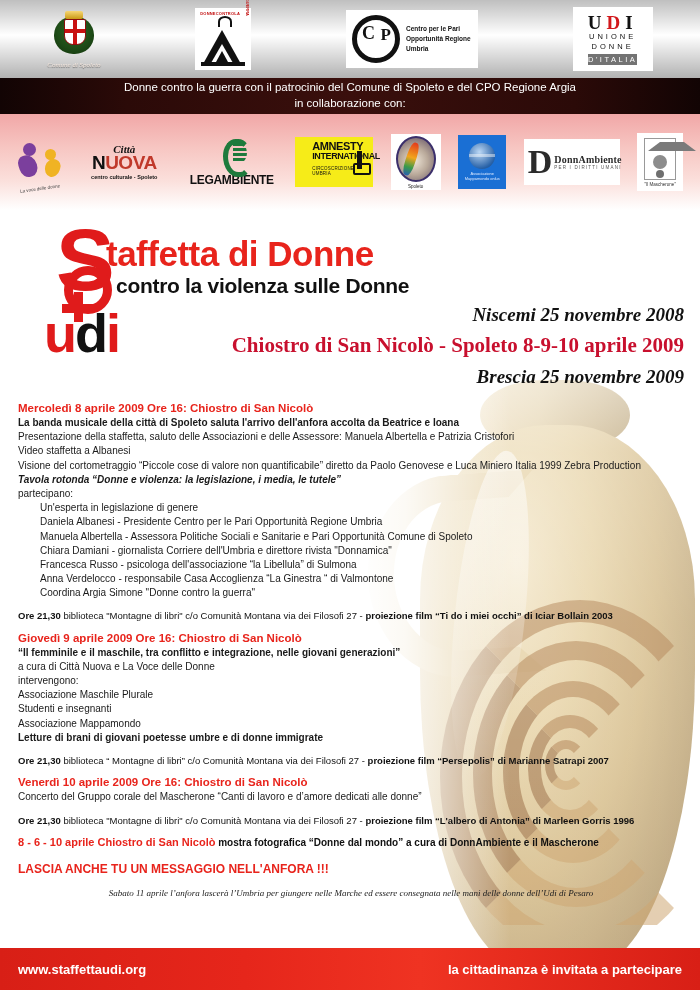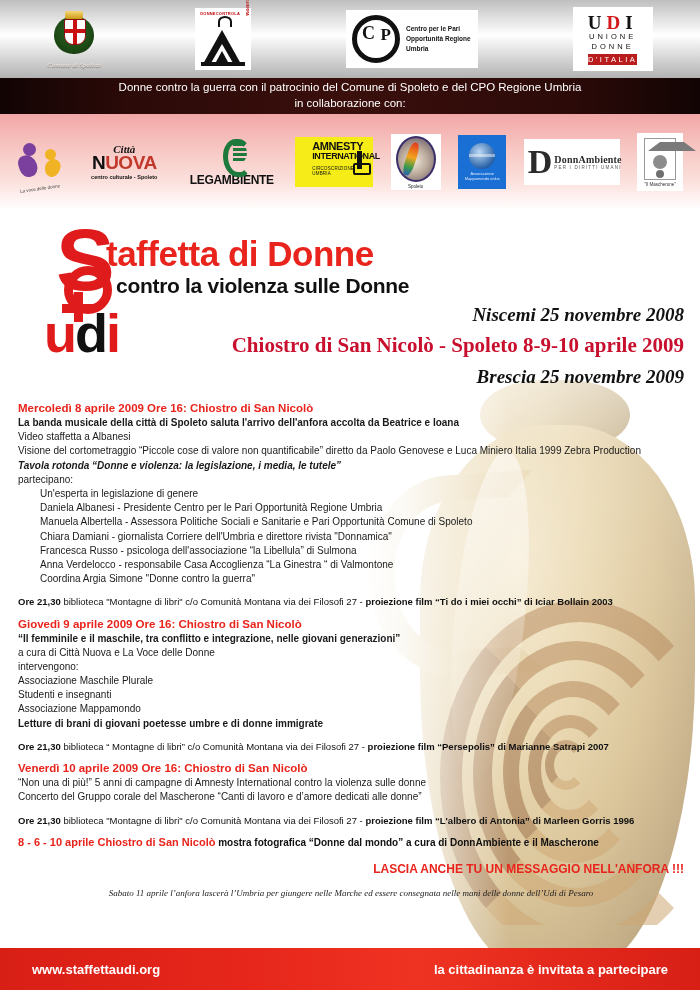--- a/index.html
+++ b/index.html
@@ -69,21 +69,21 @@
   .cpo-mark{width:38px;height:38px;border:5px solid #111;border-radius:50%;position:relative;flex:0 0 auto;}
   .cpo-mark:before{content:"C";position:absolute;left:5px;top:3px;font:bold 18px "Liberation Serif",serif;color:#111;}
   .cpo-mark:after{content:"P";position:absolute;right:4px;top:5px;font:bold 17px "Liberation Serif",serif;color:#111;}
   .cpo-txt{font-size:6.5px;font-weight:bold;line-height:1.5;color:#111;}
 
   
   .udi-tile{width:72px;height:58px;padding:3px 4px;flex-direction:column;justify-content:center;display:flex;}
   .udi-tile .r1{font:bold 19px "Liberation Serif",serif;letter-spacing:5px;color:#111;line-height:1;text-align:center;}
   .udi-tile .r1 i{color:#d2181c;font-style:normal;}
   .udi-tile .r2,.udi-tile .r3{font-size:7.5px;letter-spacing:3px;color:#111;text-align:center;line-height:1.35;}
-  .udi-tile .r4{background:#b91c1c;color:#fff;font-size:7.5px;letter-spacing:2.5px;text-align:center;margin-top:2px;padding:1px 0;}
+  .udi-tile .r4{background:#737373;color:#fff;font-size:7.5px;letter-spacing:2.5px;text-align:center;margin-top:2px;padding:1px 0;}
 
   
   .dark-strip{
     height:36px;width:700px;
     background:linear-gradient(90deg,#120404,#2b0a08 18%,#3a0f0c 50%,#2b0a08 82%,#120404);
     color:#fff;display:flex;flex-direction:column;align-items:center;justify-content:center;
     font-size:11.5px;line-height:1.35;text-align:center;font-weight:normal;
   }
 
   
@@ -219,28 +219,28 @@
   .ln.b{font-weight:bold;}
   .ln.bi{font-weight:bold;font-style:italic;}
   .ln.ind{padding-left:22px;}
   .gap{height:9px;}
   .evening{font-size:9.5px;color:#111;line-height:1.4;margin:0;}
   .evening b{font-weight:bold;}
 
   .expo{font:bold 11px "Liberation Sans",sans-serif;color:#e8241c;margin:0;}
   .expo span{color:#111;font-weight:bold;font-size:10px;}
 
-  .anfora-call{text-align:right;font:bold 12px "Liberation Sans",sans-serif;color:#e8241c;margin:14px 0 0;}
+  .anfora-call{text-align:left;font:bold 12px "Liberation Sans",sans-serif;color:#e8241c;margin:14px 0 0;}
   .sab{text-align:center;font:italic 9px "Liberation Serif",serif;color:#222;margin:12px 0 0;}
 
   
   .footer{
     position:absolute;left:0;bottom:0;width:700px;height:42px;z-index:5;
     background:linear-gradient(90deg,#d81f16 0%,#e6261b 35%,#ef3322 60%,#d81f16 100%);
-    display:flex;align-items:center;justify-content:space-between;padding:0 32px;box-sizing:border-box;
+    display:flex;align-items:center;justify-content:space-between;padding:0 18px;box-sizing:border-box;
   }
   .footer .site{color:#fff;font:bold 13px "Liberation Sans",sans-serif;}
   .footer .inv{color:#fff;font:bold 13px "Liberation Sans",sans-serif;}
 </style>
 </head>
 <body>
 
 <div class="poster">
 
   <div class="top-band">
@@ -279,21 +279,21 @@
       <div class="tile udi-tile">
         <div class="r1">U<i>D</i>I</div>
         <div class="r2">UNIONE</div>
         <div class="r3">DONNE</div>
         <div class="r4">D'ITALIA</div>
       </div>
     </div>
   </div>
 
   <div class="dark-strip">
-    <div>Donne contro la guerra con il patrocinio del Comune di Spoleto e del CPO Regione Umbria</div>
+    <div>Donne contro la guerra con il patrocinio del Comune di Spoleto e del CPO Regione Argia</div>
     <div>in collaborazione con:</div>
   </div>
 
   <div class="pink-band">
 
     <div class="mini">
       <div class="vdd">
         <div class="p1"></div>
           <div class="p1b"></div>
           <div class="p2"></div>
@@ -389,20 +389,21 @@
       <div class="d2">Chiostro di San Nicolò - Spoleto 8-9-10 aprile 2009</div>
       <div class="d3">Brescia 25 novembre 2009</div>
     </div>
   </div>
 
   <div class="program">
 
     <div>
       <p class="day-head">Mercoledì 8 aprile 2009 Ore 16: Chiostro di San Nicolò</p>
       <p class="ln b">La banda musicale della città di Spoleto saluta l'arrivo dell'anfora accolta da Beatrice e Ioana</p>
+      <p class="ln">Presentazione della staffetta, saluto delle Associazioni e delle Assessore: Manuela Albertella e Patrizia Cristofori</p>
       <p class="ln">Video staffetta a Albanesi</p>
       <p class="ln">Visione del cortometraggio “Piccole cose di valore non quantificabile” diretto da Paolo Genovese e Luca Miniero Italia 1999 Zebra Production</p>
       <p class="ln bi">Tavola rotonda “Donne e violenza: la legislazione, i media, le tutele”</p>
       <p class="ln">partecipano:</p>
       <p class="ln ind">Un'esperta in legislazione di genere</p>
       <p class="ln ind">Daniela Albanesi - Presidente  Centro per le Pari Opportunità Regione Umbria</p>
       <p class="ln ind">Manuela Albertella - Assessora Politiche Sociali e Sanitarie e Pari Opportunità Comune di Spoleto</p>
       <p class="ln ind">Chiara Damiani - giornalista Corriere dell'Umbria e direttore rivista "Donnamica"</p>
       <p class="ln ind">Francesca Russo - psicologa dell'associazione “la Libellula” di Sulmona</p>
       <p class="ln ind">Anna Verdelocco - responsabile Casa Accoglienza “La Ginestra “ di Valmontone</p>
@@ -423,21 +424,20 @@
       <p class="ln">Associazione Mappamondo</p>
       <p class="ln b">Letture di brani di giovani poetesse umbre e di donne immigrate</p>
       <div class="gap"></div>
       <p class="evening"><b>Ore 21,30</b><span> biblioteca “ Montagne di libri” c/o  Comunità Montana via dei Filosofi 27  - </span><b>proiezione film “Persepolis” di Marianne Satrapi 2007</b></p>
     </div>
 
     <div class="gap"></div>
 
     <div>
       <p class="day-head">Venerdì 10 aprile 2009 Ore 16: Chiostro di San Nicolò</p>
-      <p class="ln">“Non una di più!” 5 anni di campagne di Amnesty International contro la violenza sulle donne</p>
       <p class="ln">Concerto del Gruppo corale del Mascherone “Canti di lavoro e d’amore dedicati alle donne”</p>
       <div class="gap"></div>
       <p class="evening"><b>Ore 21,30</b><span> biblioteca "Montagne di libri" c/o Comunità Montana via dei Filosofi 27 - </span><b>proiezione film  “L'albero di Antonia” di Marleen Gorris 1996</b></p>
     </div>
 
     <div class="gap"></div>
 
     <p class="expo"><span style="color:#e8241c;font-weight:bold;font-size:11px">8 - 6 - 10  aprile Chiostro di San Nicolò</span><span> mostra fotografica “Donne dal mondo”  a cura  di DonnAmbiente e il Mascherone</span></p>
 
     <p class="anfora-call">LASCIA ANCHE TU UN MESSAGGIO NELL'ANFORA !!!</p>

